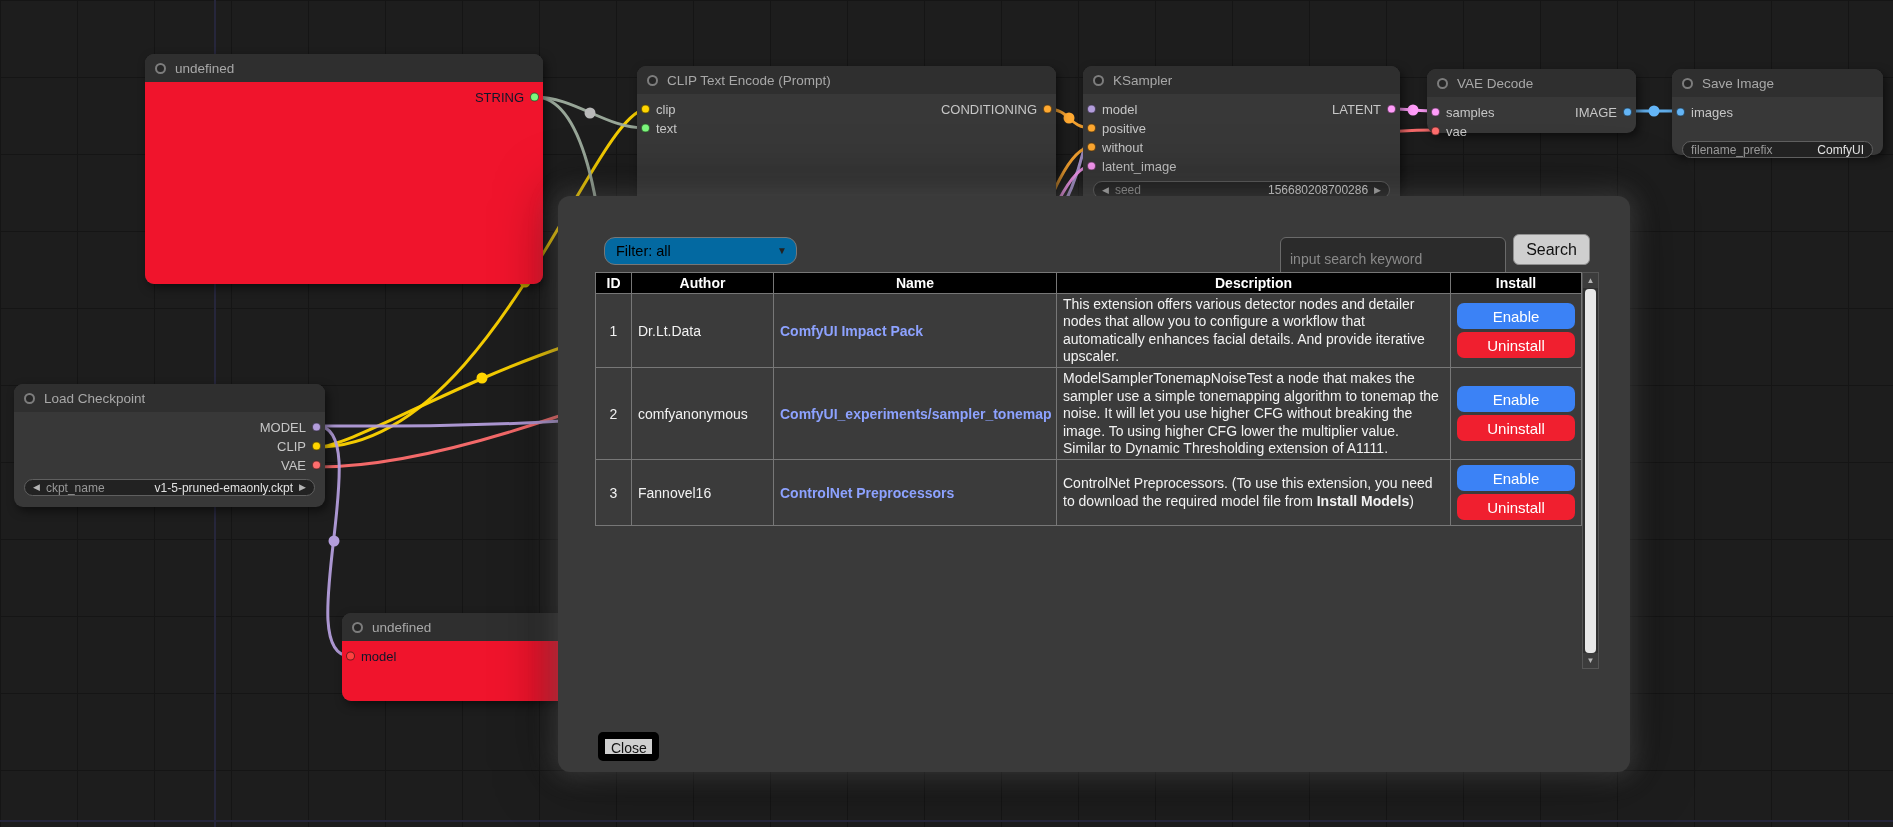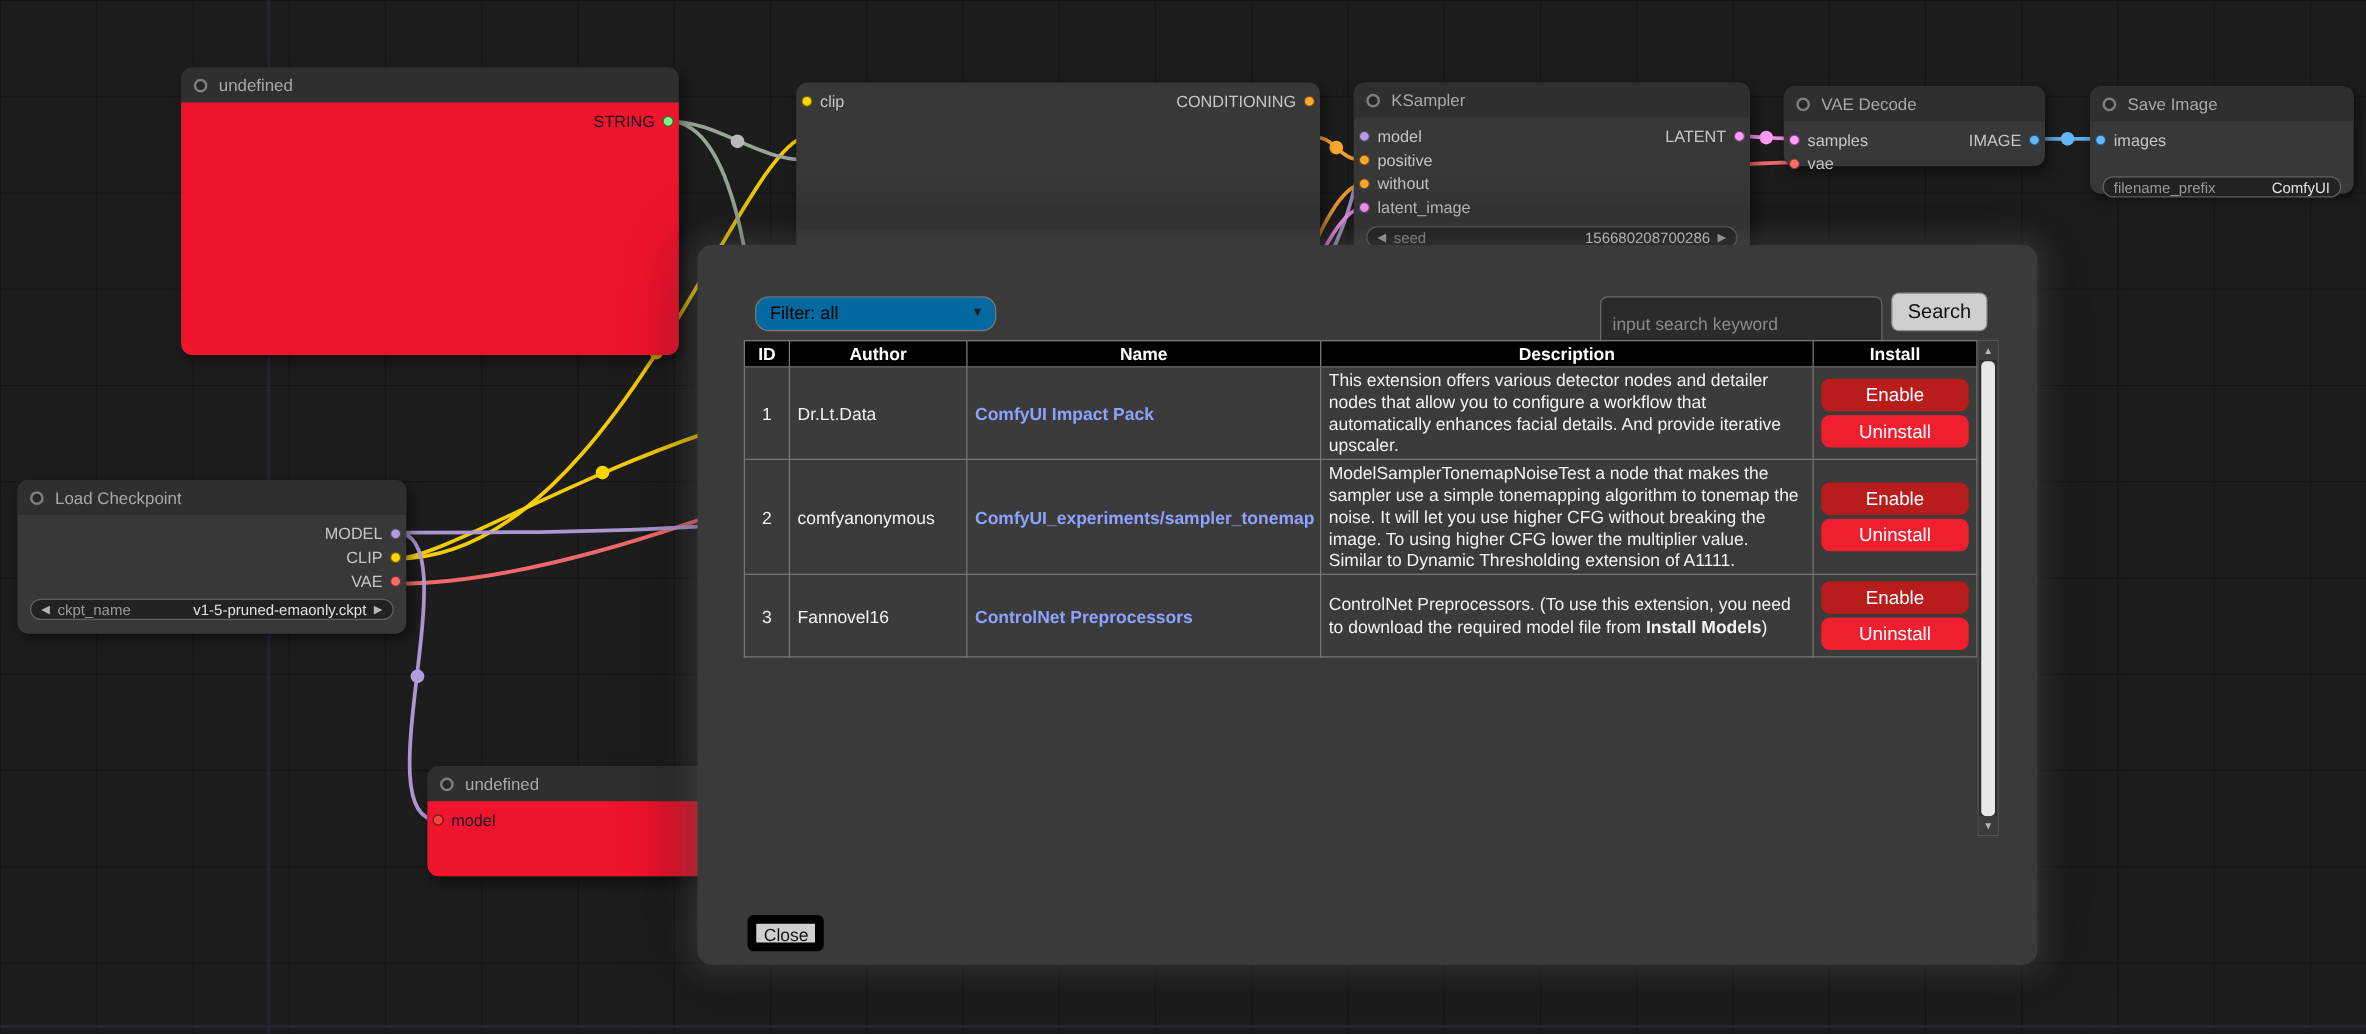--- a/index.html
+++ b/index.html
@@ -53,21 +53,21 @@
   table.ext{border-collapse:collapse;table-layout:fixed;width:987px;}
   table.ext th{background:#000;color:#fff;font-size:14px;font-weight:bold;padding:2px;border:1px solid #777;}
   table.ext td{background:#3b3b3b;color:#f2f2f2;font-size:14px;padding:2px 6px;border:1px solid #777;vertical-align:middle;}
   .col-id{width:36px;} .col-author{width:142px;} .col-name{width:283px;} .col-desc{width:394px;} .col-install{width:131px;}
   .td-id{text-align:center;}
   .td-desc{line-height:1.24;padding:3px 6px;}
   .td-install{text-align:center;padding:4px 2px;}
   .pkg-link{color:#8da2ff;font-weight:bold;cursor:pointer;text-decoration:none;}
   .btn-enable,.btn-uninstall{display:block;margin:3px auto;width:118px;height:26px;border:none;border-radius:7px;
     color:#fff;font-size:15px;font-family:inherit;}
-  .btn-enable{background:#b91c1c;}
+  .btn-enable{background:#3b82f6;}
   .btn-uninstall{background:#f01f2f;}
   .scrollbar{position:absolute;right:0;top:0;width:17px;height:397px;background:#2f2f2f;border:1px solid #555;box-sizing:border-box;}
   .sb-arrow{position:absolute;left:0;width:100%;height:15px;background:#3c3c3c;color:#b5b5b5;font-size:8px;
     display:flex;align-items:center;justify-content:center;}
   .sb-arrow.up{top:0;} .sb-arrow.down{bottom:0;}
   .sb-thumb{position:absolute;left:2px;top:16px;width:11px;height:364px;background:#e8e8e8;border-radius:4px;}
   button{cursor:pointer;}
 </style>
 </head>
 <body>
@@ -108,29 +108,39 @@
         <div class="srow">
           <span class="slot-out">
             <span class="slot-label">STRING</span>
             <span class="dot c-string"></span>
           </span>
         </div>
       </div>
     </div>
 
     <div class="node" style="left:637px;top:66px;width:419px;height:140px;">
+      <div class="node-header">
+        <span class="collapse-dot"></span>
+        <span class="node-title">CLIP Text Encode (Prompt)</span>
+      </div>
       <div class="node-body">
         <div class="srow">
           <span class="slot-in">
             <span class="dot c-clip"></span>
             <span class="slot-label">clip</span>
           </span>
           <span class="slot-out">
             <span class="slot-label">CONDITIONING</span>
             <span class="dot c-cond"></span>
+          </span>
+        </div>
+        <div class="srow">
+          <span class="slot-in">
+            <span class="dot c-string"></span>
+            <span class="slot-label">text</span>
           </span>
         </div>
       </div>
     </div>
 
     <div class="node" style="left:1083px;top:66px;width:317px;height:145px;">
       <div class="node-header">
         <span class="collapse-dot"></span>
         <span class="node-title">KSampler</span>
       </div>

